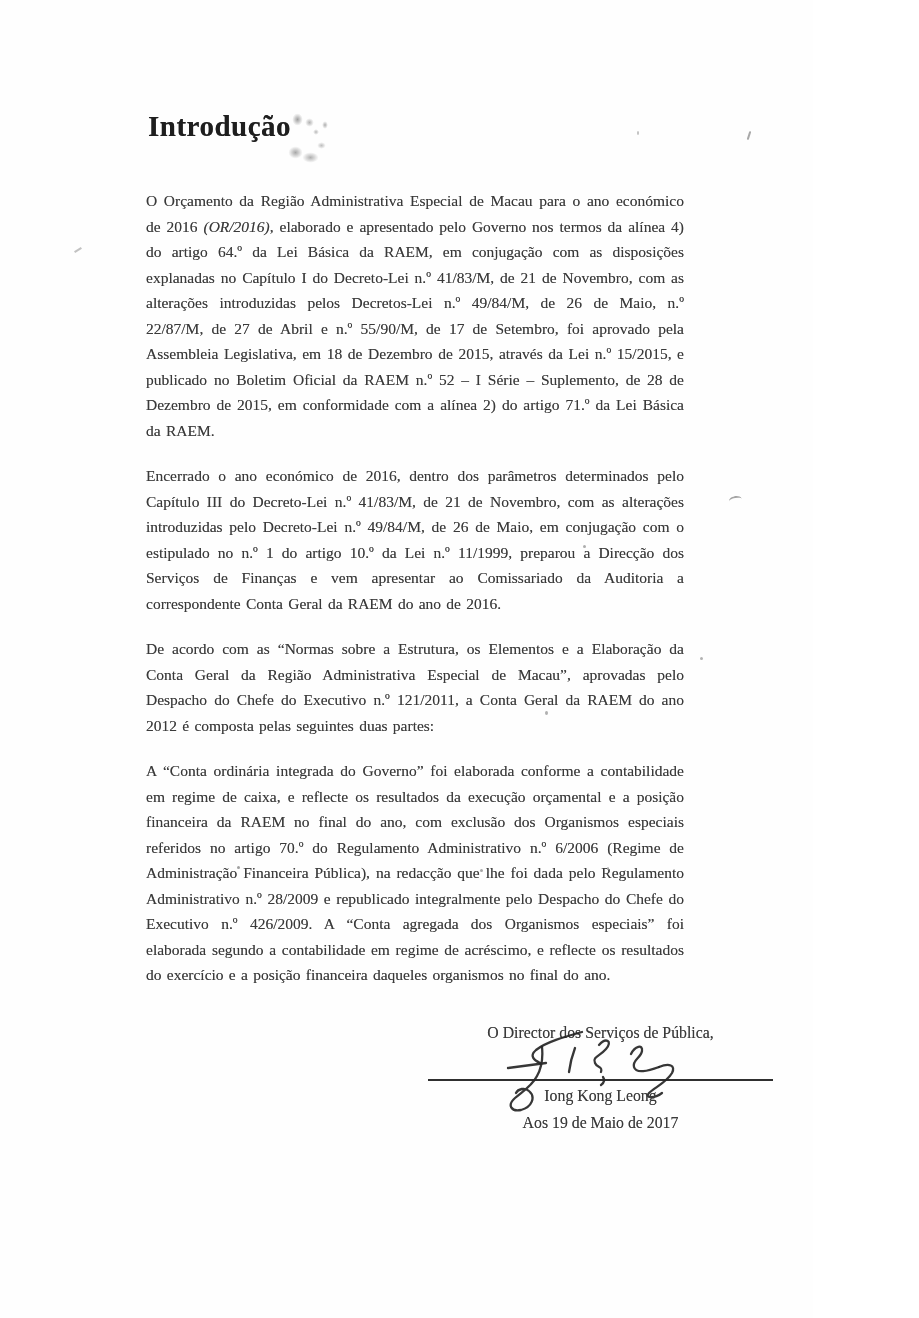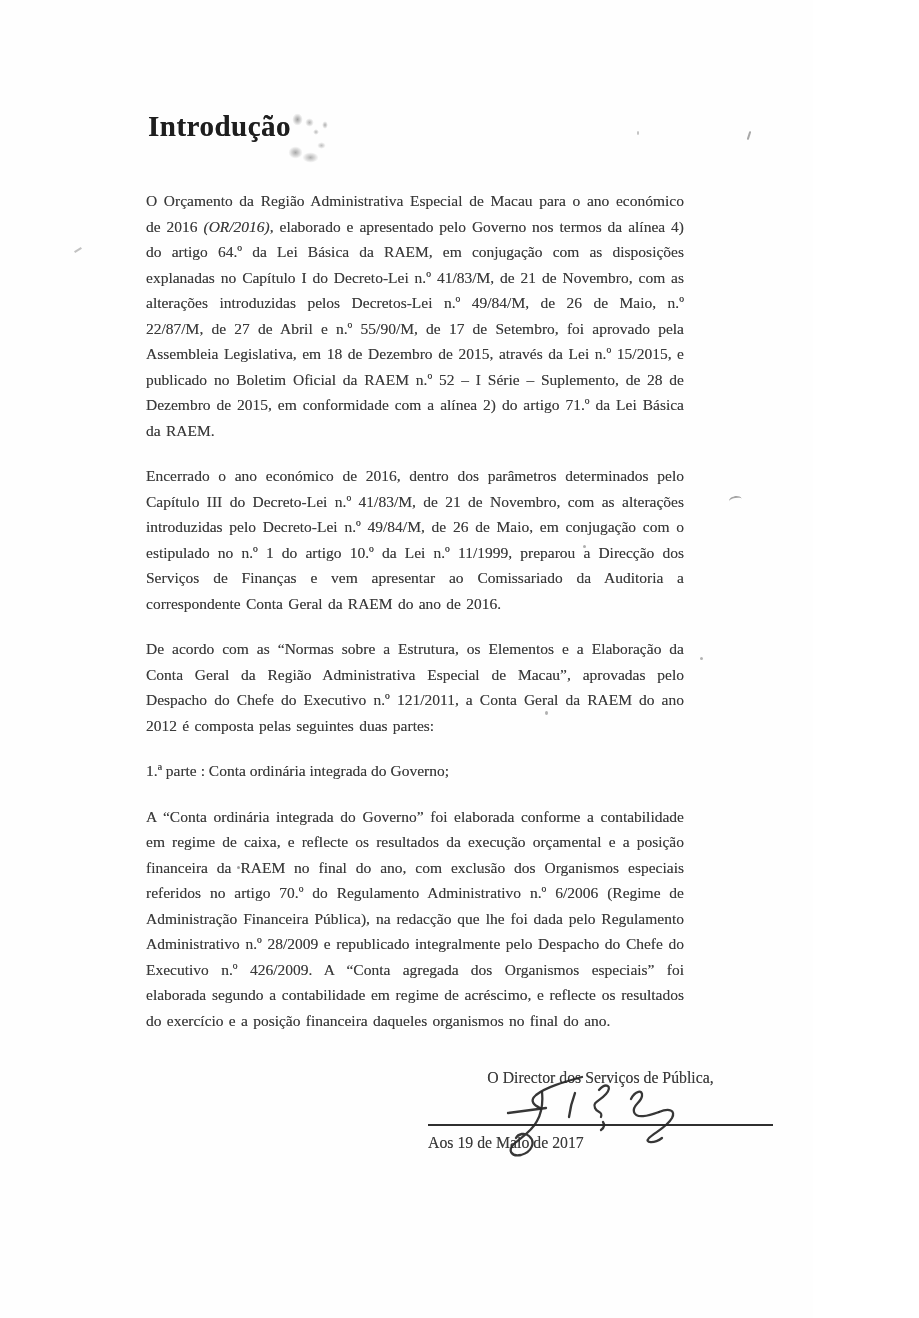--- a/index.html
+++ b/index.html
@@ -41,21 +41,21 @@
   }
   .sig-draw{
     position:absolute; left:68px; top:-14px; width:210px; height:88px;
     overflow:visible; pointer-events:none;
   }
   .sig-draw path{
     fill:none; stroke:var(--signature_ink); stroke-width:2.3;
     stroke-linecap:round; stroke-linejoin:round; opacity:.92;
   }
   .sig-name{ text-align:center; margin-top:4px; line-height:21px; position:relative; z-index:1; }
-  .sig-date{ margin-top:6px; line-height:21px; }
+  .sig-date{ text-align:center; margin-top:6px; line-height:21px; }
   
   .smudge{
     position:absolute; left:286px; top:111px; width:60px; height:56px;
     filter:blur(.6px); opacity:.85; pointer-events:none;
     background:
       radial-gradient(closest-side,#8f8f8f 0%,rgba(143,143,143,0) 95%) 6px 2px / 11px 13px no-repeat,
       radial-gradient(closest-side,#a5a5a5 0%,rgba(165,165,165,0) 95%) 19px 7px / 9px 9px no-repeat,
       radial-gradient(closest-side,#9f9f9f 0%,rgba(159,159,159,0) 95%) 36px 10px / 6px 8px no-repeat,
       radial-gradient(closest-side,#989898 0%,rgba(152,152,152,0) 95%) 2px 35px / 15px 13px no-repeat,
       radial-gradient(closest-side,#a2a2a2 0%,rgba(162,162,162,0) 95%) 16px 41px / 17px 11px no-repeat,
@@ -85,40 +85,40 @@
   <div class="smudge"></div>
 
   <div class="body-text">
     <p><span>O Orçamento da Região Administrativa Especial de Macau para o ano económico de 2016 </span><em>(OR/2016)</em><span>, elaborado e apresentado pelo Governo nos termos da alínea 4) do artigo 64.º da Lei Básica da RAEM, em conjugação com as disposições explanadas no Capítulo I do Decreto-Lei n.º 41/83/M, de 21 de Novembro, com as alterações introduzidas pelos Decretos-Lei n.º 49/84/M, de 26 de Maio, n.º 22/87/M, de 27 de Abril e n.º 55/90/M, de 17 de Setembro, foi aprovado pela Assembleia Legislativa, em 18 de Dezembro de 2015, através da Lei n.º 15/2015, e publicado no Boletim Oficial da RAEM n.º 52 – I Série – Suplemento, de 28 de Dezembro de 2015, em conformidade com a alínea 2) do artigo 71.º da Lei Básica da RAEM.</span></p>
 
     <p>Encerrado o ano económico de 2016, dentro dos parâmetros determinados pelo Capítulo III do Decreto-Lei n.º 41/83/M, de 21 de Novembro, com as alterações introduzidas pelo Decreto-Lei n.º 49/84/M, de 26 de Maio, em conjugação com o estipulado no n.º 1 do artigo 10.º da Lei n.º 11/1999, preparou a Direcção dos Serviços de Finanças e vem apresentar ao Comissariado da Auditoria a correspondente Conta Geral da RAEM do ano de 2016.</p>
 
     <p>De acordo com as “Normas sobre a Estrutura, os Elementos e a Elaboração da Conta Geral da Região Administrativa Especial de Macau”, aprovadas pelo Despacho do Chefe do Executivo n.º 121/2011, a Conta Geral da RAEM do ano 2012 é composta pelas seguintes duas partes:</p>
 
     <div class="parts-list">
-      <div>1.ª parte : Conta ordinária integrada do Governo;</div>
     </div>
 
     <p>A “Conta ordinária integrada do Governo” foi elaborada conforme a contabilidade em regime de caixa, e reflecte os resultados da execução orçamental e a posição financeira da RAEM no final do ano, com exclusão dos Organismos especiais referidos no artigo 70.º do Regulamento Administrativo n.º 6/2006 (Regime de Administração Financeira Pública), na redacção que lhe foi dada pelo Regulamento Administrativo n.º 28/2009 e republicado integralmente pelo Despacho do Chefe do Executivo n.º 426/2009. A “Conta agregada dos Organismos especiais” foi elaborada segundo a contabilidade em regime de acréscimo, e reflecte os resultados do exercício e a posição financeira daqueles organismos no final do ano.</p>
   </div>
 
   <div class="sig-block">
     <div class="sig-role">O Director dos Serviços de Pública,</div>
     <div class="sig-space">
       <svg class="sig-draw" viewBox="0 0 210 88" aria-hidden="true">
         <path d="M86,3 C68,8 50,13 40,21 C33,27 38,31 44,34"></path>
         <path d="M12,39 L50,34"></path>
         <path d="M46,18 C47,28 46,38 41,47 C36,57 26,63 19,69 C11,76 15,83 25,81 C36,78 40,68 33,62 C29,58 22,60 20,64"></path>
         <path d="M79,19 C76,27 74,35 73,43"></path>
         <path d="M103,16 C110,8 117,12 110,20 C104,27 96,28 99,34 C101,39 107,37 105,43"></path>
         <path d="M107,48 C109,51 108,54 105,56"></path>
         <path d="M135,25 C139,17 147,15 146,22 C145,29 136,31 138,38 C140,45 152,42 163,38"></path>
         <path d="M163,38 C173,34 180,36 176,44 C171,53 158,59 153,64 C148,69 158,70 166,64"></path>
       </svg>
     </div>
+    <div class="sig-name">Iong Kong Leong</div>
     <div class="sig-date">Aos 19 de Maio de 2017</div>
   </div>
 
   <div class="artifact mark-tick-a"></div>
   <div class="artifact mark-tilde"></div>
   <div class="artifact mark-tick-b"></div>
   <div class="artifact speck speck-0"></div>
   <div class="artifact speck speck-1"></div>
   <div class="artifact speck speck-2"></div>
   <div class="artifact speck speck-3"></div>

